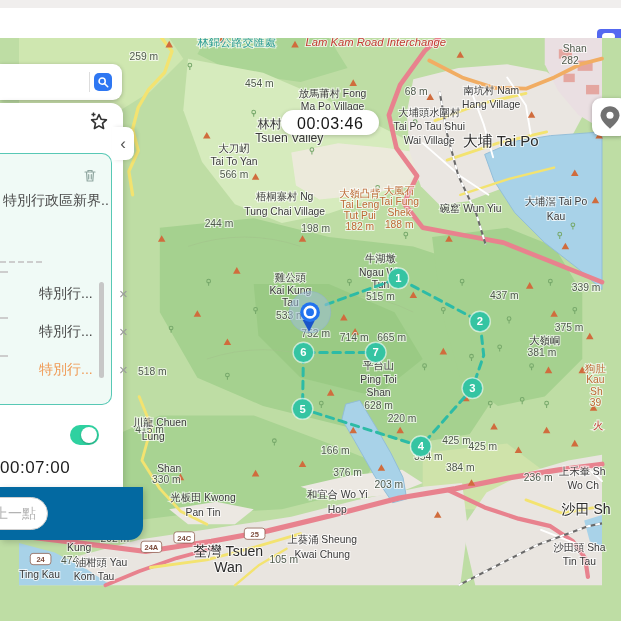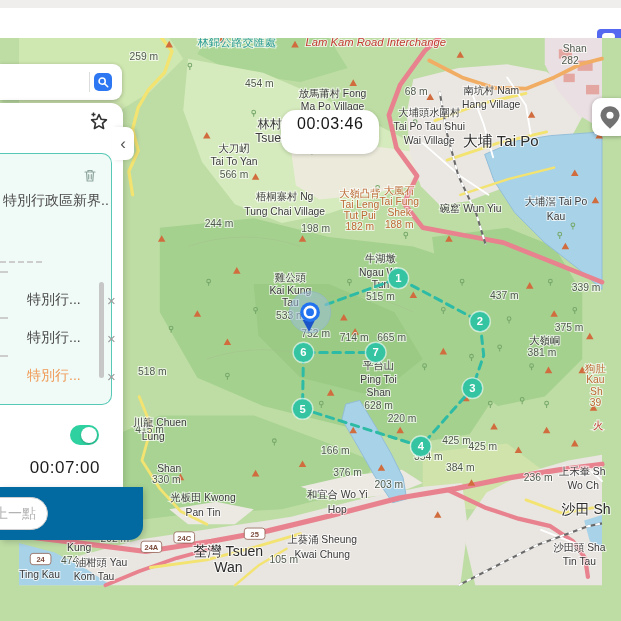--- a/index.html
+++ b/index.html
@@ -6,21 +6,21 @@
   body{width:621px;height:621px;overflow:hidden;position:relative;background:#fff;
        font-family:"Liberation Sans","DejaVu Sans",sans-serif;}
   
   .window-strip{position:absolute;left:0;top:0;width:621px;height:8px;background:#f0eeed;}
   .topbar{position:absolute;left:0;top:8px;width:621px;height:30px;background:#ffffff;border-bottom:1px solid #e3e1df;}
   .ext-icon{position:absolute;left:597px;top:21px;width:27px;height:15px;border-radius:4px;background:#5468f0;}
   .ext-icon .blob{position:absolute;left:5px;top:4px;width:13px;height:7px;background:#fff;border-radius:4px;}
   
   .map-wrap{position:absolute;left:0;top:38px;width:621px;height:583px;background:#bedda4;}
   svg text{font-family:"Liberation Sans","DejaVu Sans",sans-serif;}
-  .timer-pill{position:absolute;left:281px;top:72px;height:44px;line-height:28px;padding:0 16px;background:#fff;
+  .timer-pill{position:absolute;left:281px;top:72px;height:25px;line-height:28px;padding:0 16px;background:#fff;
     border-radius:15px;box-shadow:0 1px 4px rgba(0,0,0,.2);font-size:16px;font-weight:500;color:#161616;letter-spacing:.5px;}
   .map-ctrl{position:absolute;left:592px;top:60px;width:36px;height:38px;background:#fff;border:none;border-radius:9px;
     box-shadow:0 1px 4px rgba(0,0,0,.3);padding:0;display:flex;align-items:center;}
   
   .searchbox{position:absolute;left:0;top:64px;width:122px;height:36px;background:#fff;border-radius:0 9px 9px 0;
     box-shadow:0 1px 4px rgba(0,0,0,.25);}
   .searchbox input{position:absolute;left:4px;top:5px;width:80px;height:24px;border:none;outline:none;font-size:13px;background:transparent;}
   .search-divider{position:absolute;left:89px;top:8px;width:1px;height:20px;background:#ddd;}
   .search-btn{position:absolute;left:94px;top:9px;width:18px;height:18px;border:none;border-radius:5px;background:#2e77f2;padding:0;display:flex;align-items:center;justify-content:center;}
   .panel{position:absolute;left:0;top:103px;width:123px;height:384px;background:#fff;border-radius:0 12px 0 0;
@@ -29,28 +29,28 @@
     box-shadow:2px 2px 6px rgba(0,0,0,.18);}
   .star-btn{position:absolute;left:86px;top:7px;width:26px;height:26px;border:none;background:transparent;padding:0;}
   .collapse-tab{position:absolute;left:112px;top:24px;width:22px;height:33px;background:#fff;border:none;border-radius:0 8px 8px 0;
     box-shadow:3px 0 4px rgba(0,0,0,.12);color:#555;font-size:17px;line-height:31px;text-align:center;padding:0;}
   .card{position:absolute;left:0;top:50px;width:112px;height:252px;background:#f0faf6;border:1.5px solid #57c8b5;border-left:none;
     border-radius:0 10px 10px 0;box-sizing:border-box;}
   .trash-btn{position:absolute;left:82px;top:14px;width:16px;height:17px;border:none;background:transparent;padding:0;}
   .card-title{position:absolute;left:3px;top:38px;width:106px;font-size:14px;color:#4a4a4a;white-space:nowrap;overflow:hidden;}
   .dash-sep{position:absolute;left:0;width:42px;border-top:2px dashed #cdcdcd;}
   .dash-sep.small{width:8px;}
-  .card-row{position:absolute;left:0;width:100px;height:24px;display:flex;align-items:flex-end;padding-left:27px;}
+  .card-row{position:absolute;left:12px;width:100px;height:24px;display:flex;align-items:flex-start;padding-left:27px;}
   .card-row .lbl{font-size:14px;color:#464646;white-space:nowrap;overflow:hidden;width:74px;}
   .card-row.orange .lbl{color:#f09a55;}
   .card-row .x{margin-left:6px;color:#9a9a9a;font-size:15px;cursor:default;}
   .card-scrollbar{position:absolute;left:99px;top:128px;width:5px;height:96px;background:#c7c7c7;border-radius:3px;}
   .toggle{position:absolute;left:70px;top:322px;width:29px;height:20px;border-radius:11px;background:#2fd1a0;}
   .toggle .knob{position:absolute;right:2px;top:2px;width:16px;height:16px;border-radius:50%;background:#fff;box-shadow:0 1px 2px rgba(0,0,0,.25);}
-  .countdown{position:absolute;left:0;top:355px;width:100px;text-align:right;font-size:17px;color:#1d1d1d;letter-spacing:.5px;}
+  .countdown{position:absolute;left:0;top:355px;width:100px;font-size:17px;color:#1d1d1d;letter-spacing:.5px;}
   .prev-btn{position:absolute;left:-18px;top:10px;width:66px;height:33px;border:1px solid #cfcfcf;border-radius:17px;background:#fff;
     color:#b3b3b3;font-size:14px;text-align:center;line-height:31px;padding:0;}
 </style>
 </head>
 <body>
 
 <div class="window-strip"></div>
 <div class="topbar">
   <div class="ext-icon">
       <div class="blob"></div>

